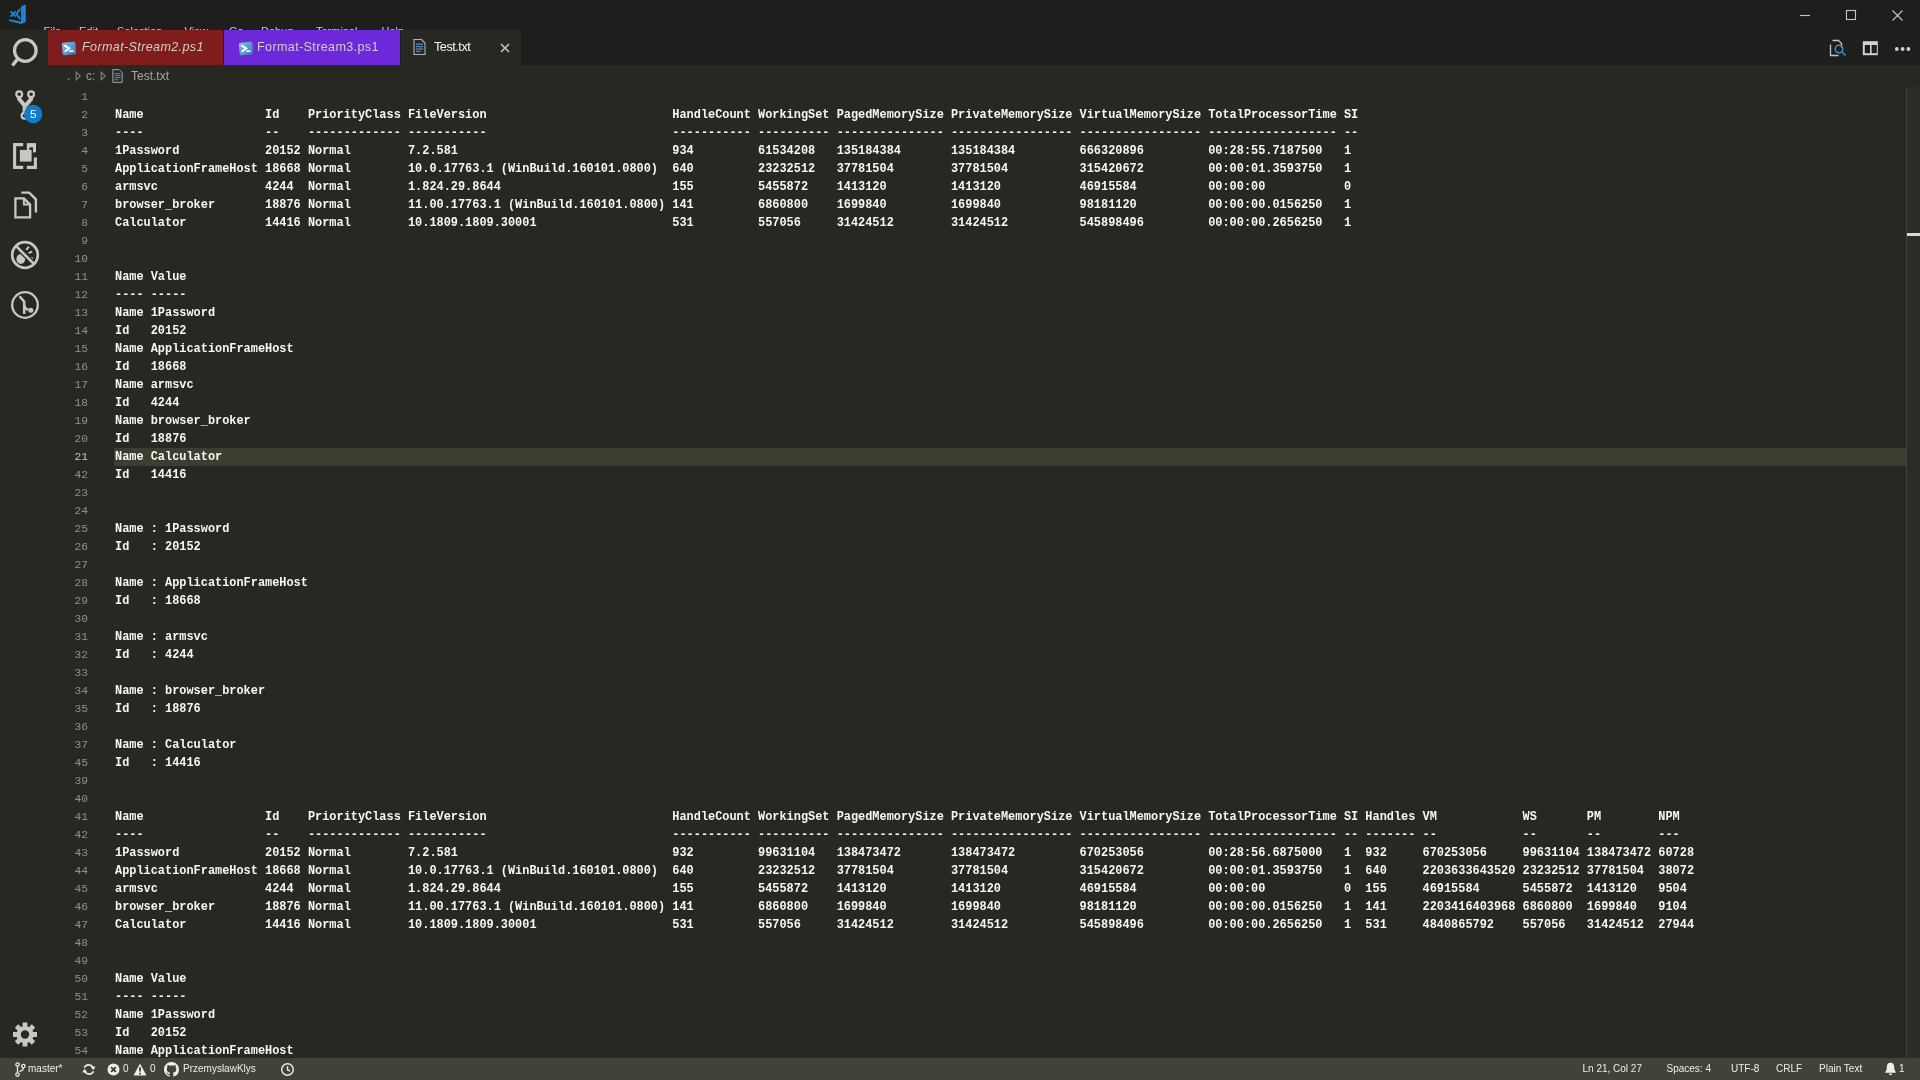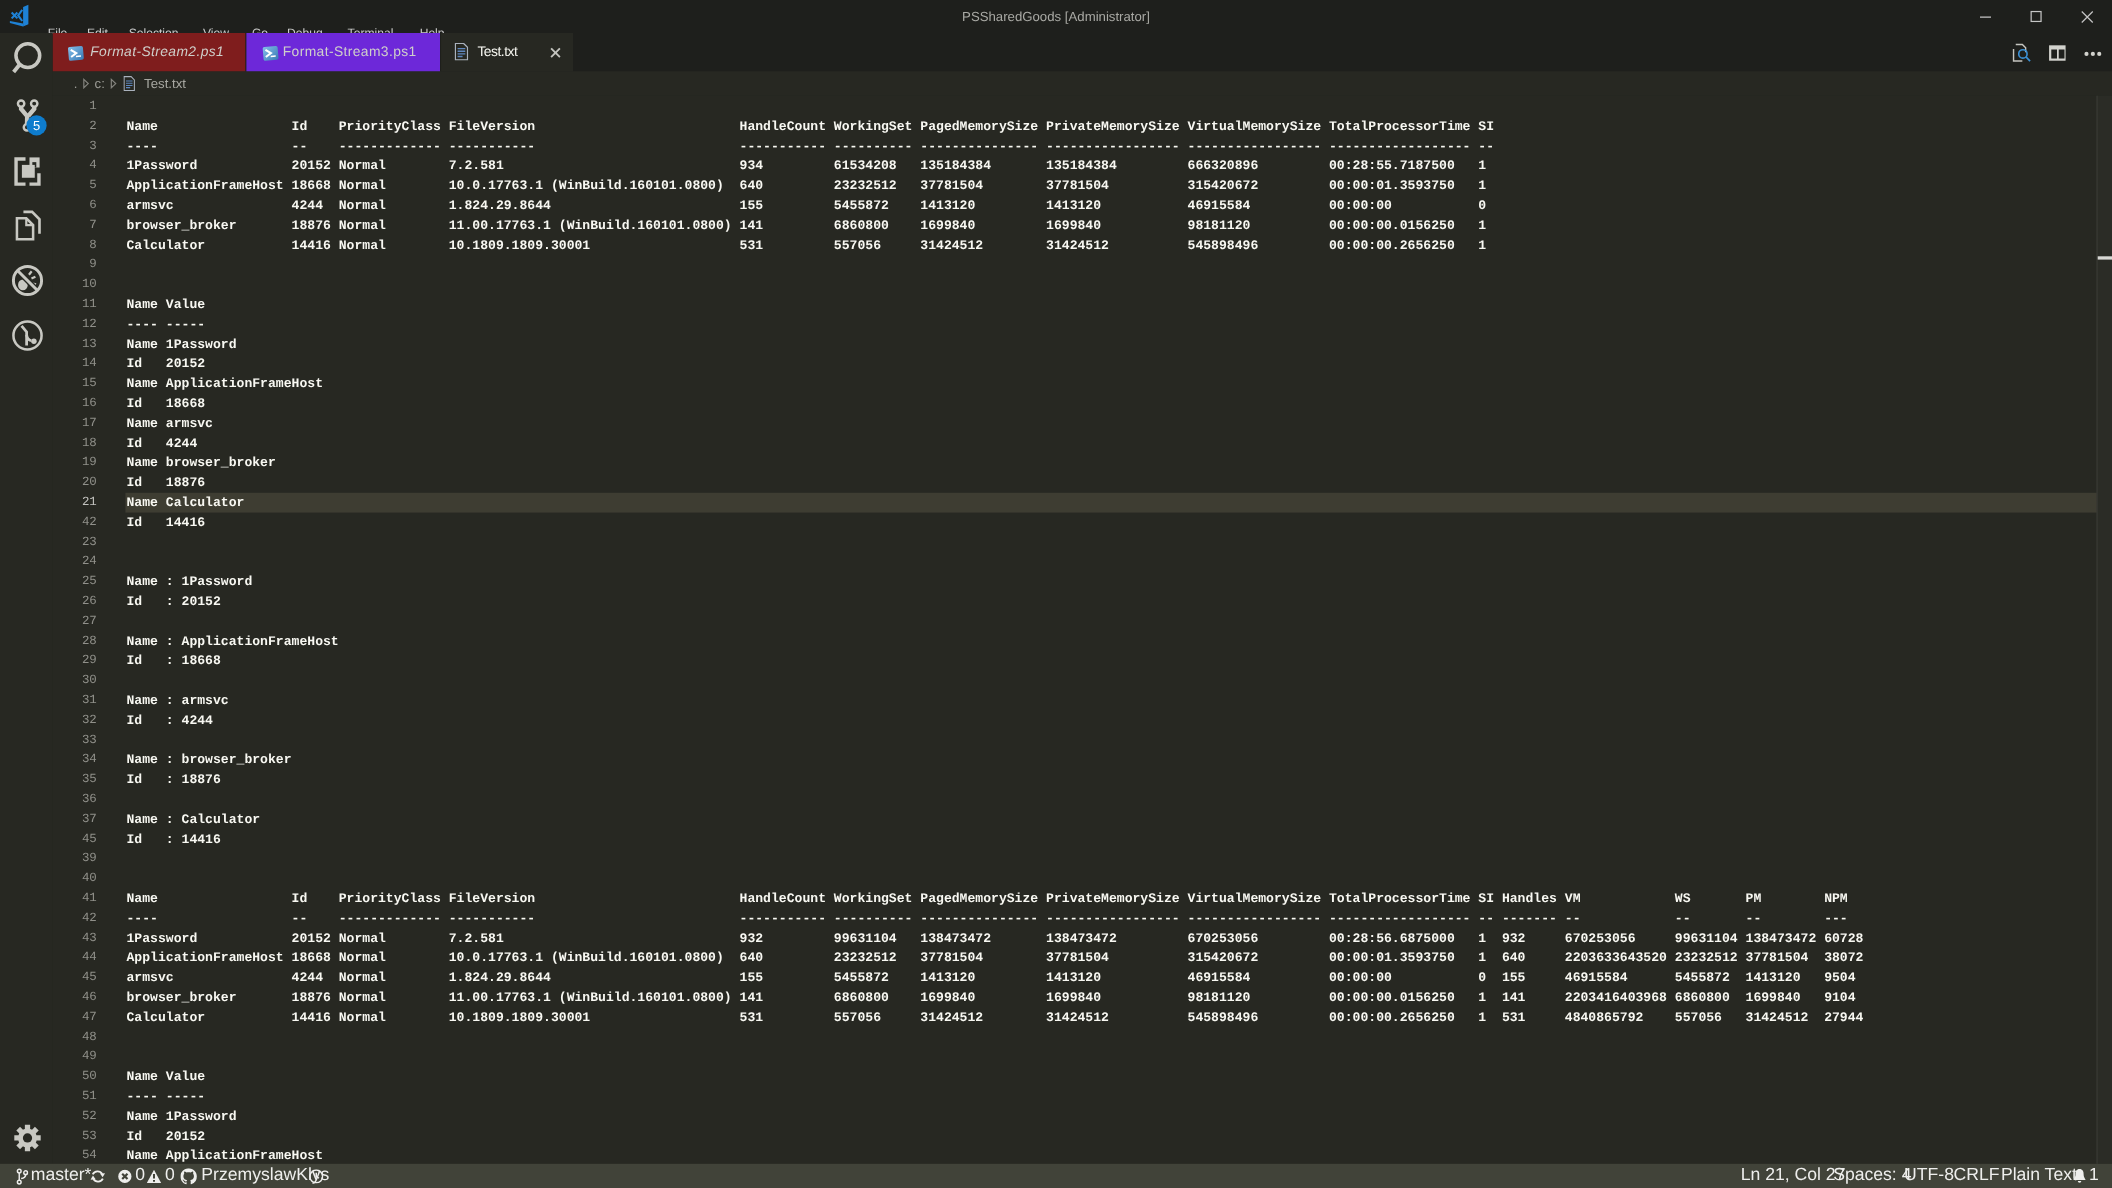--- a/index.html
+++ b/index.html
@@ -21,21 +21,21 @@
 #editor{position:absolute;left:48px;top:87px;width:1872px;height:971px;background:#272822;overflow:hidden}
 #curline{position:absolute;left:66px;top:360.5px;width:1792px;height:18px;background:#3e3d32}
 #gutter{position:absolute;left:0;top:0.5px;width:40px;text-align:right;font-family:"Liberation Mono",monospace;font-size:11.3px;line-height:18px;color:#90908a}
 .ln.cur{color:#c2c2bf}
 #code{position:absolute;left:67px;top:0.5px;font-family:Liberation Mono, monospace;font-size:11.91px;line-height:18px;color:#f8f8f2;white-space:pre;font-weight:bold}
 
 #sbline{position:absolute;left:1906px;top:87px;width:1px;height:971px;background:#41423c}
 #sbtrack{position:absolute;left:1907px;top:87px;width:13px;height:971px;background:#2b2c26}
 #sbtick{position:absolute;left:1907px;top:233px;width:13px;height:2.5px;background:#d8d8d4}
 
-#statusbar{position:absolute;left:0;top:1058px;width:1920px;height:22px;background:#414339;color:#eeeeec;font-size:16px}
+#statusbar{position:absolute;left:0;top:1058px;width:1920px;height:22px;background:#414339;color:#eeeeec;font-size:10px}
 .st{position:absolute;top:0;height:22px;line-height:22px;white-space:nowrap}
 svg.st{height:auto}
 svg{display:block}
 .abicon{position:absolute;left:0}
 </style></head>
 <body>
 <div id="app">
 
 <div id="titlebar">
   <svg class="abicon" style="left:8px;top:2px" width="20" height="26" viewBox="8 2 20 26">
@@ -49,21 +49,20 @@
     </g>
   </svg>
   <div class="menu" style="left:43.5px">File</div>
   <div class="menu" style="left:79px">Edit</div>
   <div class="menu" style="left:117px">Selection</div>
   <div class="menu" style="left:184.5px">View</div>
   <div class="menu" style="left:229px">Go</div>
   <div class="menu" style="left:261px">Debug</div>
   <div class="menu" style="left:316px">Terminal</div>
   <div class="menu" style="left:381.5px">Help</div>
-  <div id="wtitle">PSSharedGoods [Administrator]</div>
   <svg style="position:absolute;left:1782px;top:0" width="138" height="30" viewBox="0 0 138 30">
     <g stroke="#c5c5c5" stroke-width="1.1" fill="none">
       <path d="M18 15.5 H28"></path>
       <rect x="64.5" y="10.5" width="9" height="9"></rect>
       <path d="M110.5 10.5 L120.5 20.5 M120.5 10.5 L110.5 20.5"></path>
     </g>
   </svg>
 </div>
 
 <div id="activitybar">

